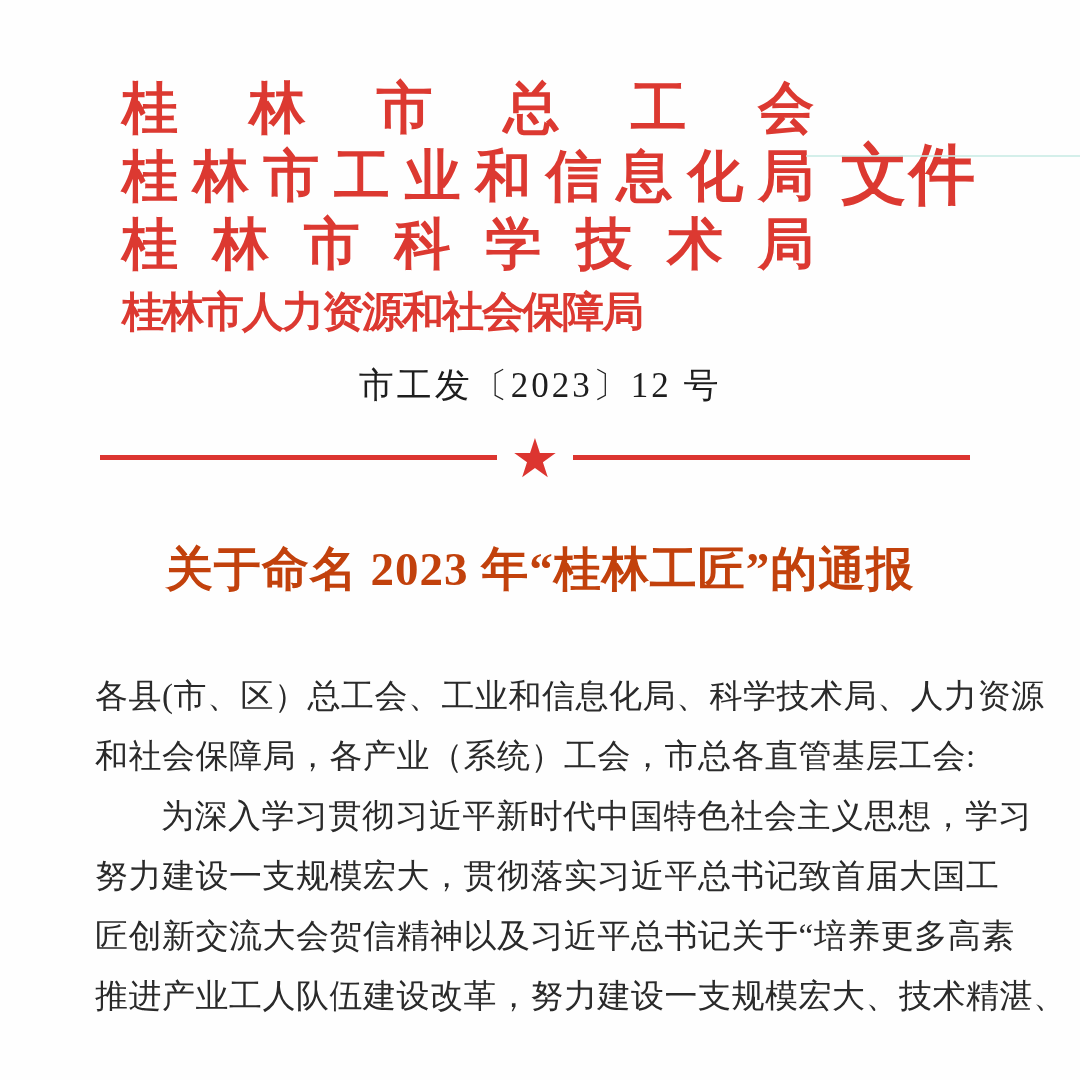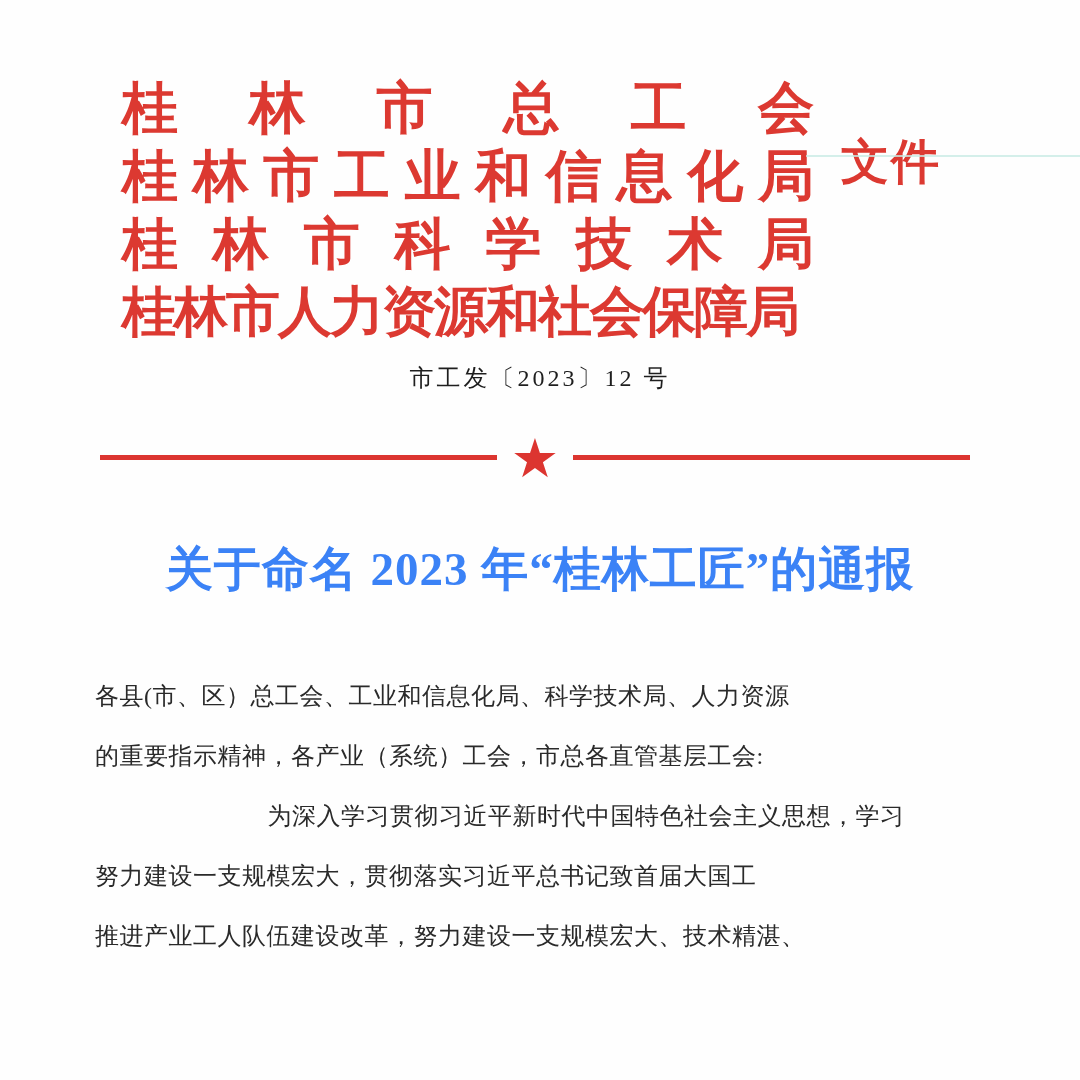--- a/index.html
+++ b/index.html
@@ -12,64 +12,64 @@
     font-family:"Liberation Serif","DejaVu Serif",serif;
   }
 
   
   .agency-block {
     position:absolute; left:122px; top:74px; width:692px;
     color:#dc3931; font-weight:bold;
   }
   .agency-line { height:68px; font-size:56px; line-height:68px; }
   .char-justify { display:flex; justify-content:space-between; align-items:center; }
-  .agency-tight { font-size:54px; letter-spacing:-2px; white-space:nowrap; }
+  .agency-tight { font-size:42px; letter-spacing:-2px; white-space:nowrap; }
 
   .doc-label {
     position:absolute; left:841px; top:130px;
-    font-size:48px; font-weight:bold; color:#dc3931;
+    font-size:66px; font-weight:bold; color:#dc3931;
     letter-spacing:2px; white-space:nowrap;
   }
   .artifact-line {
     position:absolute; left:806px; top:155px; width:274px; height:2px;
     background:#c9ebe5; opacity:.8;
   }
 
   
   .doc-number {
     position:absolute; top:362px; left:0; width:100%;
-    text-align:center; font-size:24px; color:#1e1e1e; letter-spacing:3px;
+    text-align:center; font-size:35px; color:#1e1e1e; letter-spacing:3px;
   }
 
   
   .divider {
     position:absolute; top:434px; left:100px; width:870px; height:46px;
     display:flex; align-items:center;
   }
   .divider .seg { flex:1; height:5px; background:#dc3530; }
   .star {
     font-size:54px; color:#dc3530; line-height:1; margin:0 14px;
     transform:translateY(2px);
     font-family:"DejaVu Sans",sans-serif;
   }
 
   
   .title {
     position:absolute; top:538px; left:0; width:100%; margin:0;
-    text-align:center; font-size:47px; font-weight:bold; color:#3b82f6;
+    text-align:center; font-size:47px; font-weight:bold; color:#c2410c;
     letter-spacing:1px; white-space:nowrap;
   }
 
   
   .body-text {
     position:absolute; left:95px; top:666px; width:916px;
     color:#2a2a2a;
   }
   .body-line {
-    height:60px; line-height:60px; font-size:24px;
+    height:60px; line-height:60px; font-size:33px;
     white-space:nowrap; letter-spacing:0.5px;
   }
   .indent { text-indent:66px;text-align:center; }
 </style>
 </head>
 <body>
 
 <div class="page">
 
   <div class="agency-block">
@@ -115,19 +115,20 @@
   <div class="divider">
     <div class="seg"></div>
     <span class="star">★</span>
     <div class="seg"></div>
   </div>
 
   <h1 class="title">关于命名 2023 年“桂林工匠”的通报</h1>
 
   <div class="body-text">
     <div class="body-line">各县(市、区）总工会、工业和信息化局、科学技术局、人力资源</div>
-    <div class="body-line">的重要指示精神，各产业（系统）工会，市总各直管基层工会:</div>
+    <div class="body-line">和社会保障局，各产业（系统）工会，市总各直管基层工会:</div>
     <div class="body-line indent">为深入学习贯彻习近平新时代中国特色社会主义思想，学习</div>
     <div class="body-line">努力建设一支规模宏大，贯彻落实习近平总书记致首届大国工</div>
+    <div class="body-line">匠创新交流大会贺信精神以及习近平总书记关于“培养更多高素</div>
     <div class="body-line">推进产业工人队伍建设改革，努力建设一支规模宏大、技术精湛、</div>
   </div>
 
 </div>
 
 </body></html>

